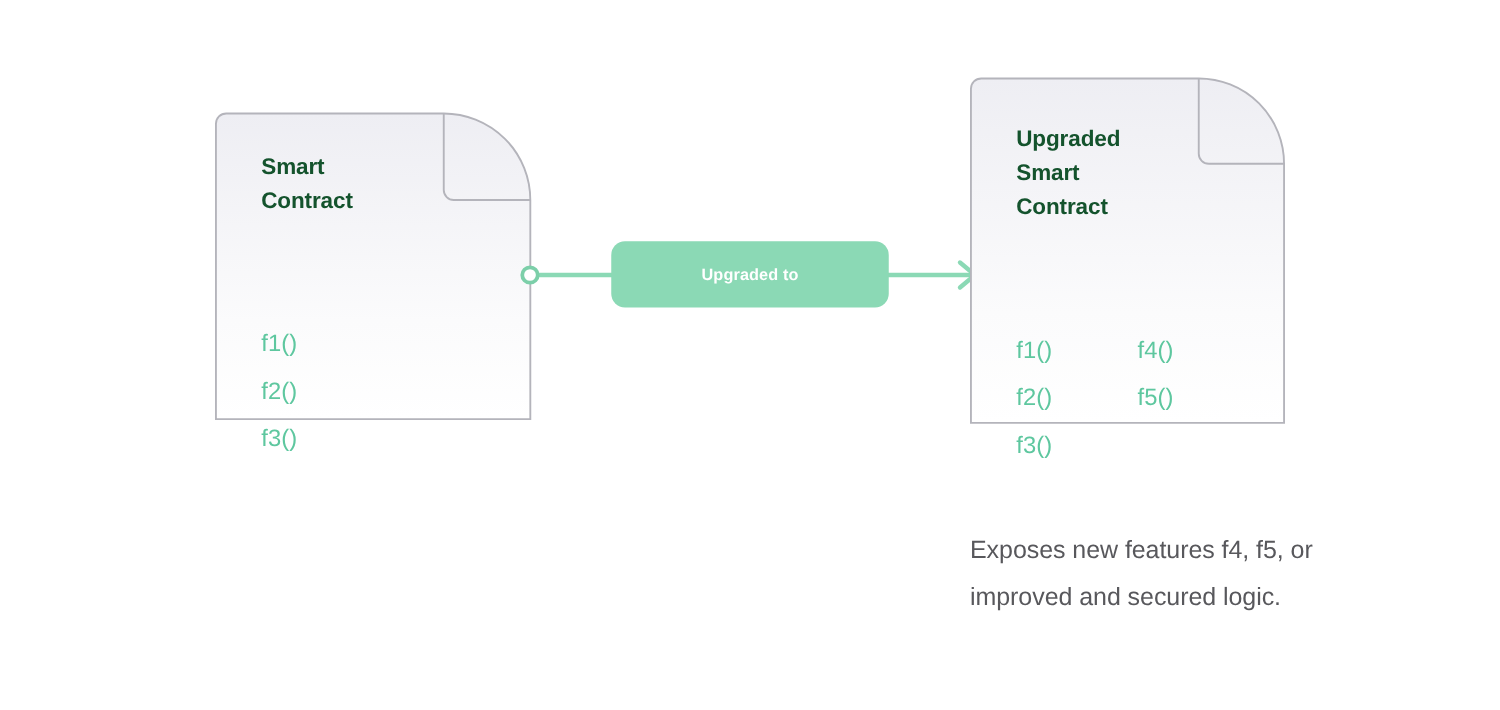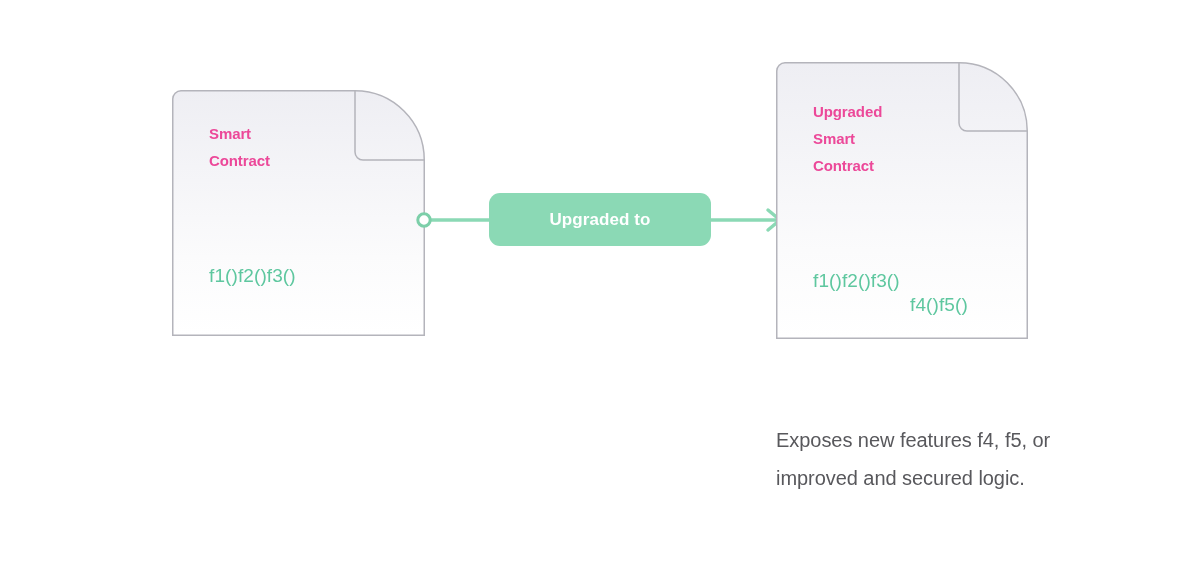--- a/index.html
+++ b/index.html
@@ -32,30 +32,31 @@
   }
   .card-content {
     position: absolute;
     left: 0;
     top: 0;
     width: 100%;
     height: 100%;
   }
   .card-title {
     position: absolute;
-    font-size: 15px;
+    font-size: 18px;
     line-height: 27px;
     font-weight: bold;
-    color: #ec4899;
+    color: #14532d;
     letter-spacing: -0.1px;
     white-space: pre-line;
   }
   .fn-col {
     position: absolute;
     display: flex;
+    flex-direction: column;
     justify-content: space-between;
   }
   .fn {
     font-size: 19px;
     line-height: 38px;
     color: #5ec79f;
     letter-spacing: 0.1px;
     white-space: nowrap;
   }
 
@@ -71,21 +72,21 @@
 
   
   #card-right {
     left: 776px;
     top: 62px;
     width: 252px;
     height: 277px;
   }
   #card-right .card-title { left: 37px; top: 36px; }
   #card-right .fn-col.col-1 { left: 37px; top: 219px; transform: translateY(-19px); }
-  #card-right .fn-col.col-2 { left: 134px; top: 219px; transform: translateY(-19px); margin-top: 24px; }
+  #card-right .fn-col.col-2 { left: 134px; top: 219px; transform: translateY(-19px); }
 
   
   #connector {
     position: absolute;
     left: 405px;
     top: 186px;
     width: 390px;
     height: 70px;
     overflow: visible;
   }
@@ -95,21 +96,21 @@
     top: 193px;
     width: 222px;
     height: 53px;
     border-radius: 11px;
     background: #8bd9b5;
     display: flex;
     align-items: center;
     justify-content: center;
   }
   #pill .pill-label {
-    font-size: 17px;
+    font-size: 13px;
     font-weight: bold;
     color: #ffffff;
     letter-spacing: 0.1px;
     white-space: nowrap;
   }
 
   
   #caption {
     position: absolute;
     left: 776px;

